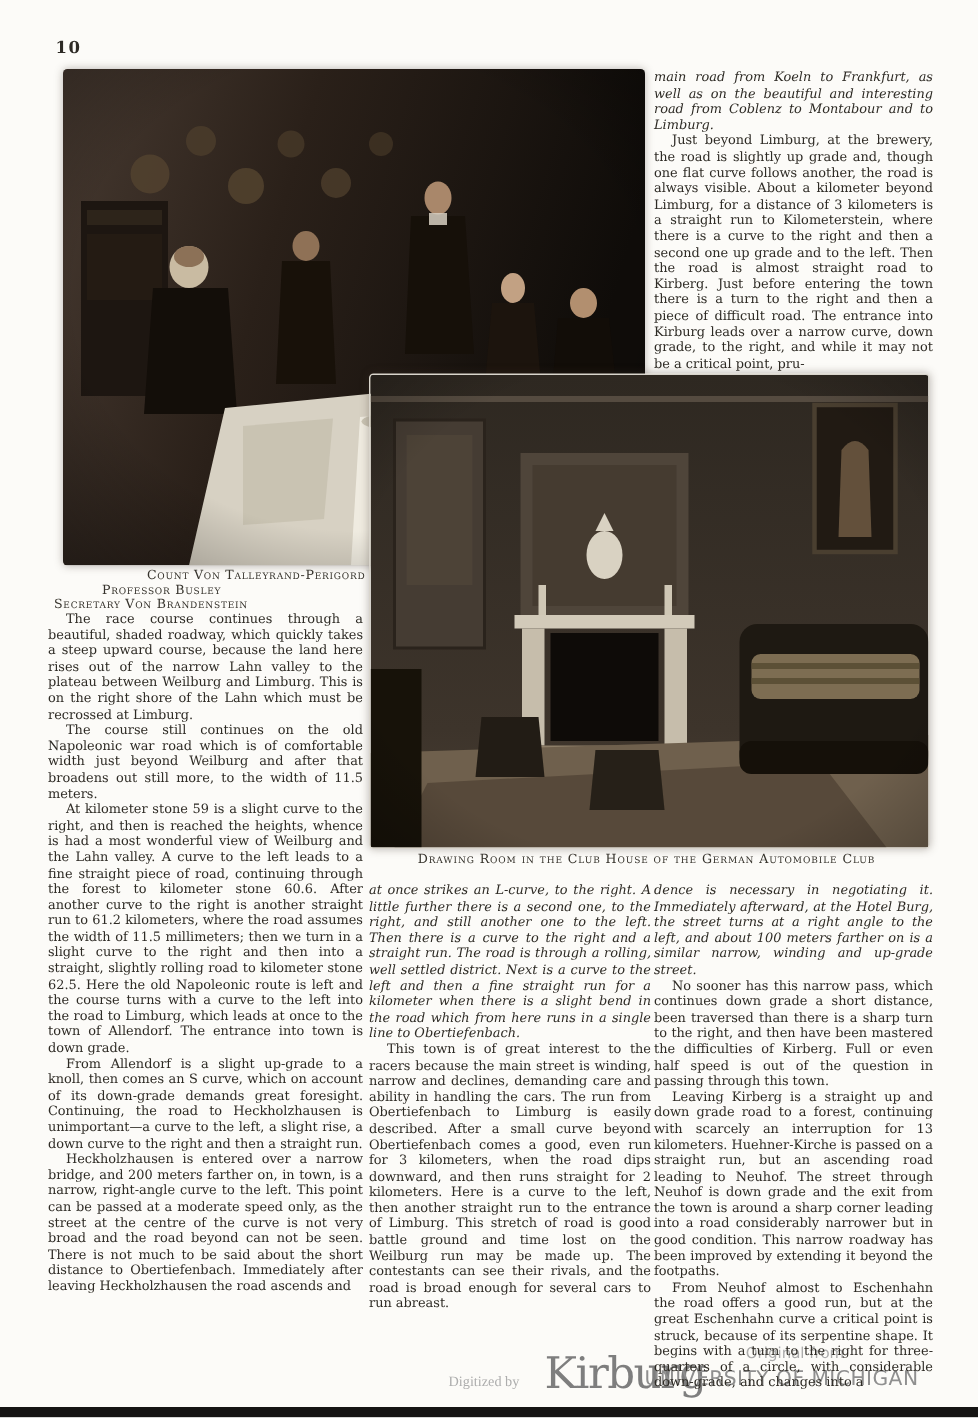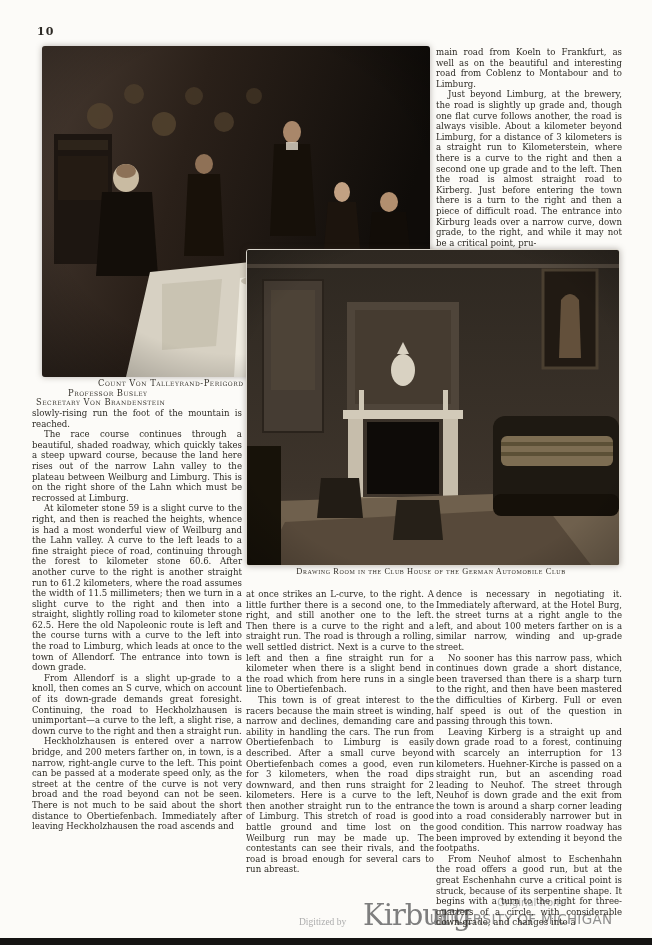--- a/index.html
+++ b/index.html
@@ -18,26 +18,26 @@
   .photo1{left:42px;top:46px;width:388px;height:331px;z-index:1;}
   .photo2{left:246px;top:249px;width:372px;height:315px;z-index:2;border:1px solid #d9d5cc;}
   
   .caption1{position:absolute;left:30px;top:379px;width:230px;z-index:3;
     font-size:8.4px;line-height:9.6px;letter-spacing:.5px;color:#36332c;font-variant:small-caps;}
   .caption1 .cl{display:block;white-space:nowrap;}
   .caption1 .cl:nth-child(1){margin-left:68px;}
   .caption1 .cl:nth-child(2){margin-left:38px;}
   .caption1 .cl:nth-child(3){margin-left:6px;}
   .caption2{position:absolute;left:240px;top:567px;width:382px;text-align:center;
-    font-size:8.4px;letter-spacing:.6px;color:#36332c;font-variant:small-caps;font-family:Liberation Serif, serif;}
+    font-size:8.4px;letter-spacing:.6px;color:#36332c;font-variant:small-caps;}
   
   .col{position:absolute;z-index:1;}
   .col p{margin:0;text-align:justify;font-size:8.6px;line-height:10.6px;text-indent:12px;
     color:#2e2b25;}
-  .col p.noind{text-indent:0;}
+  .col p.noind{text-indent:0;font-style:italic;}
   .col-left{left:32px;top:408px;width:210px;}
   .col-mid{left:246px;top:589px;width:188px;}
   .col-right-top{left:436px;top:47px;width:186px;}
   .col-right-bottom{left:436px;top:589px;width:186px;}
   
   .ft{font-family:"DejaVu Sans", sans-serif;}
   .digitized{position:absolute;left:299px;top:917px;font-size:9.5px;color:#adadad;font-family:Liberation Serif, serif;}
   .google{position:absolute;left:363px;top:898px;font-family:"DejaVu Serif",serif;
     font-size:29px;color:#7e7e7e;letter-spacing:-1px;}
   .origfrom{position:absolute;left:437px;top:897px;width:186px;text-align:center;
@@ -167,22 +167,22 @@
       <rect x="246" y="244" width="126" height="22" rx="8" fill="#151009"></rect>
 
       <rect x="0" y="196" width="34" height="119" fill="#171209"></rect>
       <rect width="372" height="315" fill="url(#p2v)"></rect>
     </svg>
   </div>
 
   <div class="caption2">Drawing Room in the Club House of the German Automobile Club</div>
 
   <div class="col col-left">
-    <p class="noind">slowly-rising run the foot of the mountain is reached.</p>
     <p>The race course continues through a beautiful, shaded roadway, which quickly takes a steep upward course, because the land here rises out of the narrow Lahn valley to the plateau between Weilburg and Limburg.  This is on the right shore of the Lahn which must be recrossed at Limburg.</p>
+    <p>The course still continues on the old Napoleonic war road which is of comfortable width just beyond Weilburg and after that broadens out still more, to the width of 11.5 meters.</p>
     <p>At kilometer stone 59 is a slight curve to the right, and then is reached the heights, whence is had a most wonderful view of Weilburg and the Lahn valley.  A curve to the left leads to a fine straight piece of road, continuing through the forest to kilometer stone 60.6.  After another curve to the right is another straight run to 61.2 kilometers, where the road assumes the width of 11.5 millimeters; then we turn in a slight curve to the right and then into a straight, slightly rolling road to kilometer stone 62.5.  Here the old Napoleonic route is left and the course turns with a curve to the left into the road to Limburg, which leads at once to the town of Allendorf.  The entrance into town is down grade.</p>
     <p>From Allendorf is a slight up-grade to a knoll, then comes an S curve, which on account of its down-grade demands great foresight.  Continuing, the road to Heckholzhausen is unimportant—a curve to the left, a slight rise, a down curve to the right and then a straight run.</p>
     <p>Heckholzhausen is entered over a narrow bridge, and 200 meters farther on, in town, is a narrow, right-angle curve to the left.  This point can be passed at a moderate speed only, as the street at the centre of the curve is not very broad and the road beyond can not be seen.  There is not much to be said about the short distance to Obertiefenbach.  Immediately after leaving Heckholzhausen the road ascends and</p>
   </div>
 
   <div class="col col-mid">
     <p class="noind">at once strikes an L-curve, to the right.  A little further there is a second one, to the right, and still another one to the left.  Then there is a curve to the right and a straight run.  The road is through a rolling, well settled district. Next is a curve to the left and then a fine straight run for a kilometer when there is a slight bend in the road which from here runs in a single line to Obertiefenbach.</p>
     <p>This town is of great interest to the racers because the main street is winding, narrow and declines, demanding care and ability in handling the cars.  The run from Obertiefenbach to Limburg is easily described.  After a small curve beyond Obertiefenbach comes a good, even run for 3 kilometers, when the road dips downward, and then runs straight for 2 kilometers.  Here is a curve to the left, then another straight run to the entrance of Limburg.  This stretch of road is good battle ground and time lost on the Weilburg run may be made up.  The contestants can see their rivals, and the road is broad enough for several cars to run abreast.</p>
   </div>
 

